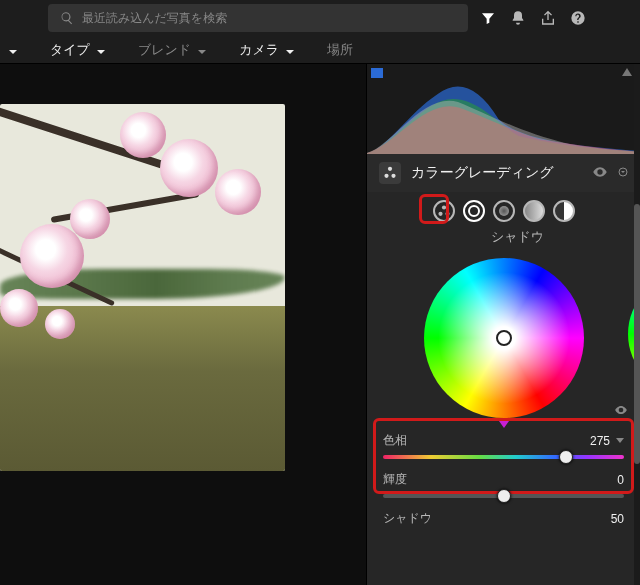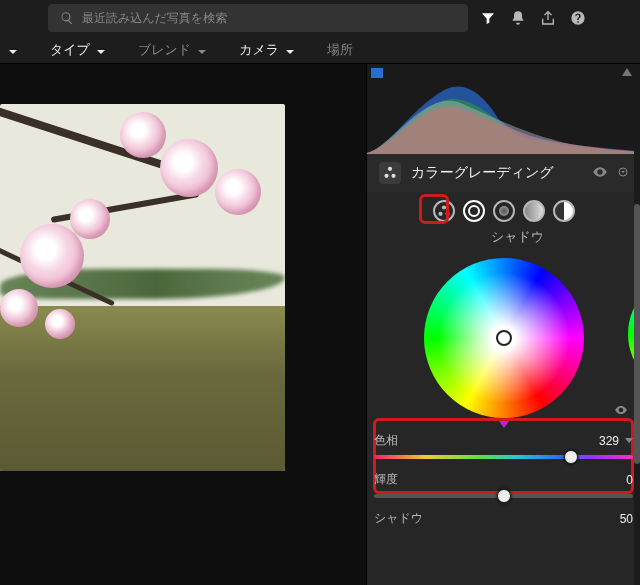--- a/index.html
+++ b/index.html
@@ -83,21 +83,21 @@
     conic-gradient(from 90deg,#f0f,#f00,#ff0,#0f0,#0ff,#00f,#f0f);}
   .wheel .handle{position:absolute;left:50%;top:50%;width:16px;height:16px;border:2px solid #222;border-radius:50%;transform:translate(-50%,-50%);background:rgba(255,255,255,.6);}
   .wheel2{position:absolute;right:-38px;top:20px;width:50px;height:120px;border-radius:60px 0 0 60px/60px 0 0 60px;overflow:hidden;}
   .wheel2::before{content:"";position:absolute;left:0;top:0;width:120px;height:120px;border-radius:50%;background:
     radial-gradient(circle at center,#fff 0 10%,rgba(255,255,255,0) 58%),
     conic-gradient(from 90deg,#f0f,#f00,#ff0,#0f0,#0ff,#00f,#f0f);}
   .tinyarrow{position:absolute;left:50%;bottom:-10px;transform:translateX(-50%);width:0;height:0;border-left:5px solid transparent;border-right:5px solid transparent;border-top:7px solid #c720d4;}
   .eye-mini{position:absolute;right:12px;bottom:0;}
   .eye-mini svg{width:14px;height:14px;fill:var(--fg-2);}
 
-  .sliders{padding:6px 7px 0;position:relative;}
+  .sliders{padding:6px 16px 0;position:relative;}
   .slider{padding:6px 0;position:relative;}
   .slider .row{display:flex;justify-content:space-between;color:var(--fg-1);font-size:12px;padding-bottom:6px;}
   .slider .val{color:var(--fg-0);display:flex;align-items:center;gap:6px;}
   .ddtri{width:0;height:0;border-left:4px solid transparent;border-right:4px solid transparent;border-top:5px solid var(--fg-2);}
   .track{height:4px;border-radius:2px;position:relative;}
   .track.hue{background:linear-gradient(90deg,#e26 0%,#ec3 20%,#6d4 40%,#2cc 55%,#36f 72%,#93f 85%,#e3c 100%);}
   .track.sat{background:linear-gradient(90deg,#777 0%,#9a7 40%,#a5d 100%);}
   .track.lum{background:#555;}
   .thumb{position:absolute;top:50%;width:14px;height:14px;border-radius:50%;background:#eee;border:1px solid #222;transform:translate(-50%,-50%);box-shadow:0 0 3px #000;}
   .redbox.sliders-hl{left:6px;right:6px;top:-2px;height:76px;}
@@ -245,21 +245,21 @@
           </svg></span>
     </div>
 
     <div class="sliders">
       <div class="redbox sliders-hl"></div>
 
       <div class="slider">
         <div class="row">
           <span>色相</span>
           <span class="val">
-              <span>329</span>
+              <span>275</span>
               <span class="ddtri"></span>
             </span>
         </div>
         <div class="track hue">
           <div class="thumb" style="left:76%"></div>
         </div>
       </div>
 
 
       <div class="slider">

